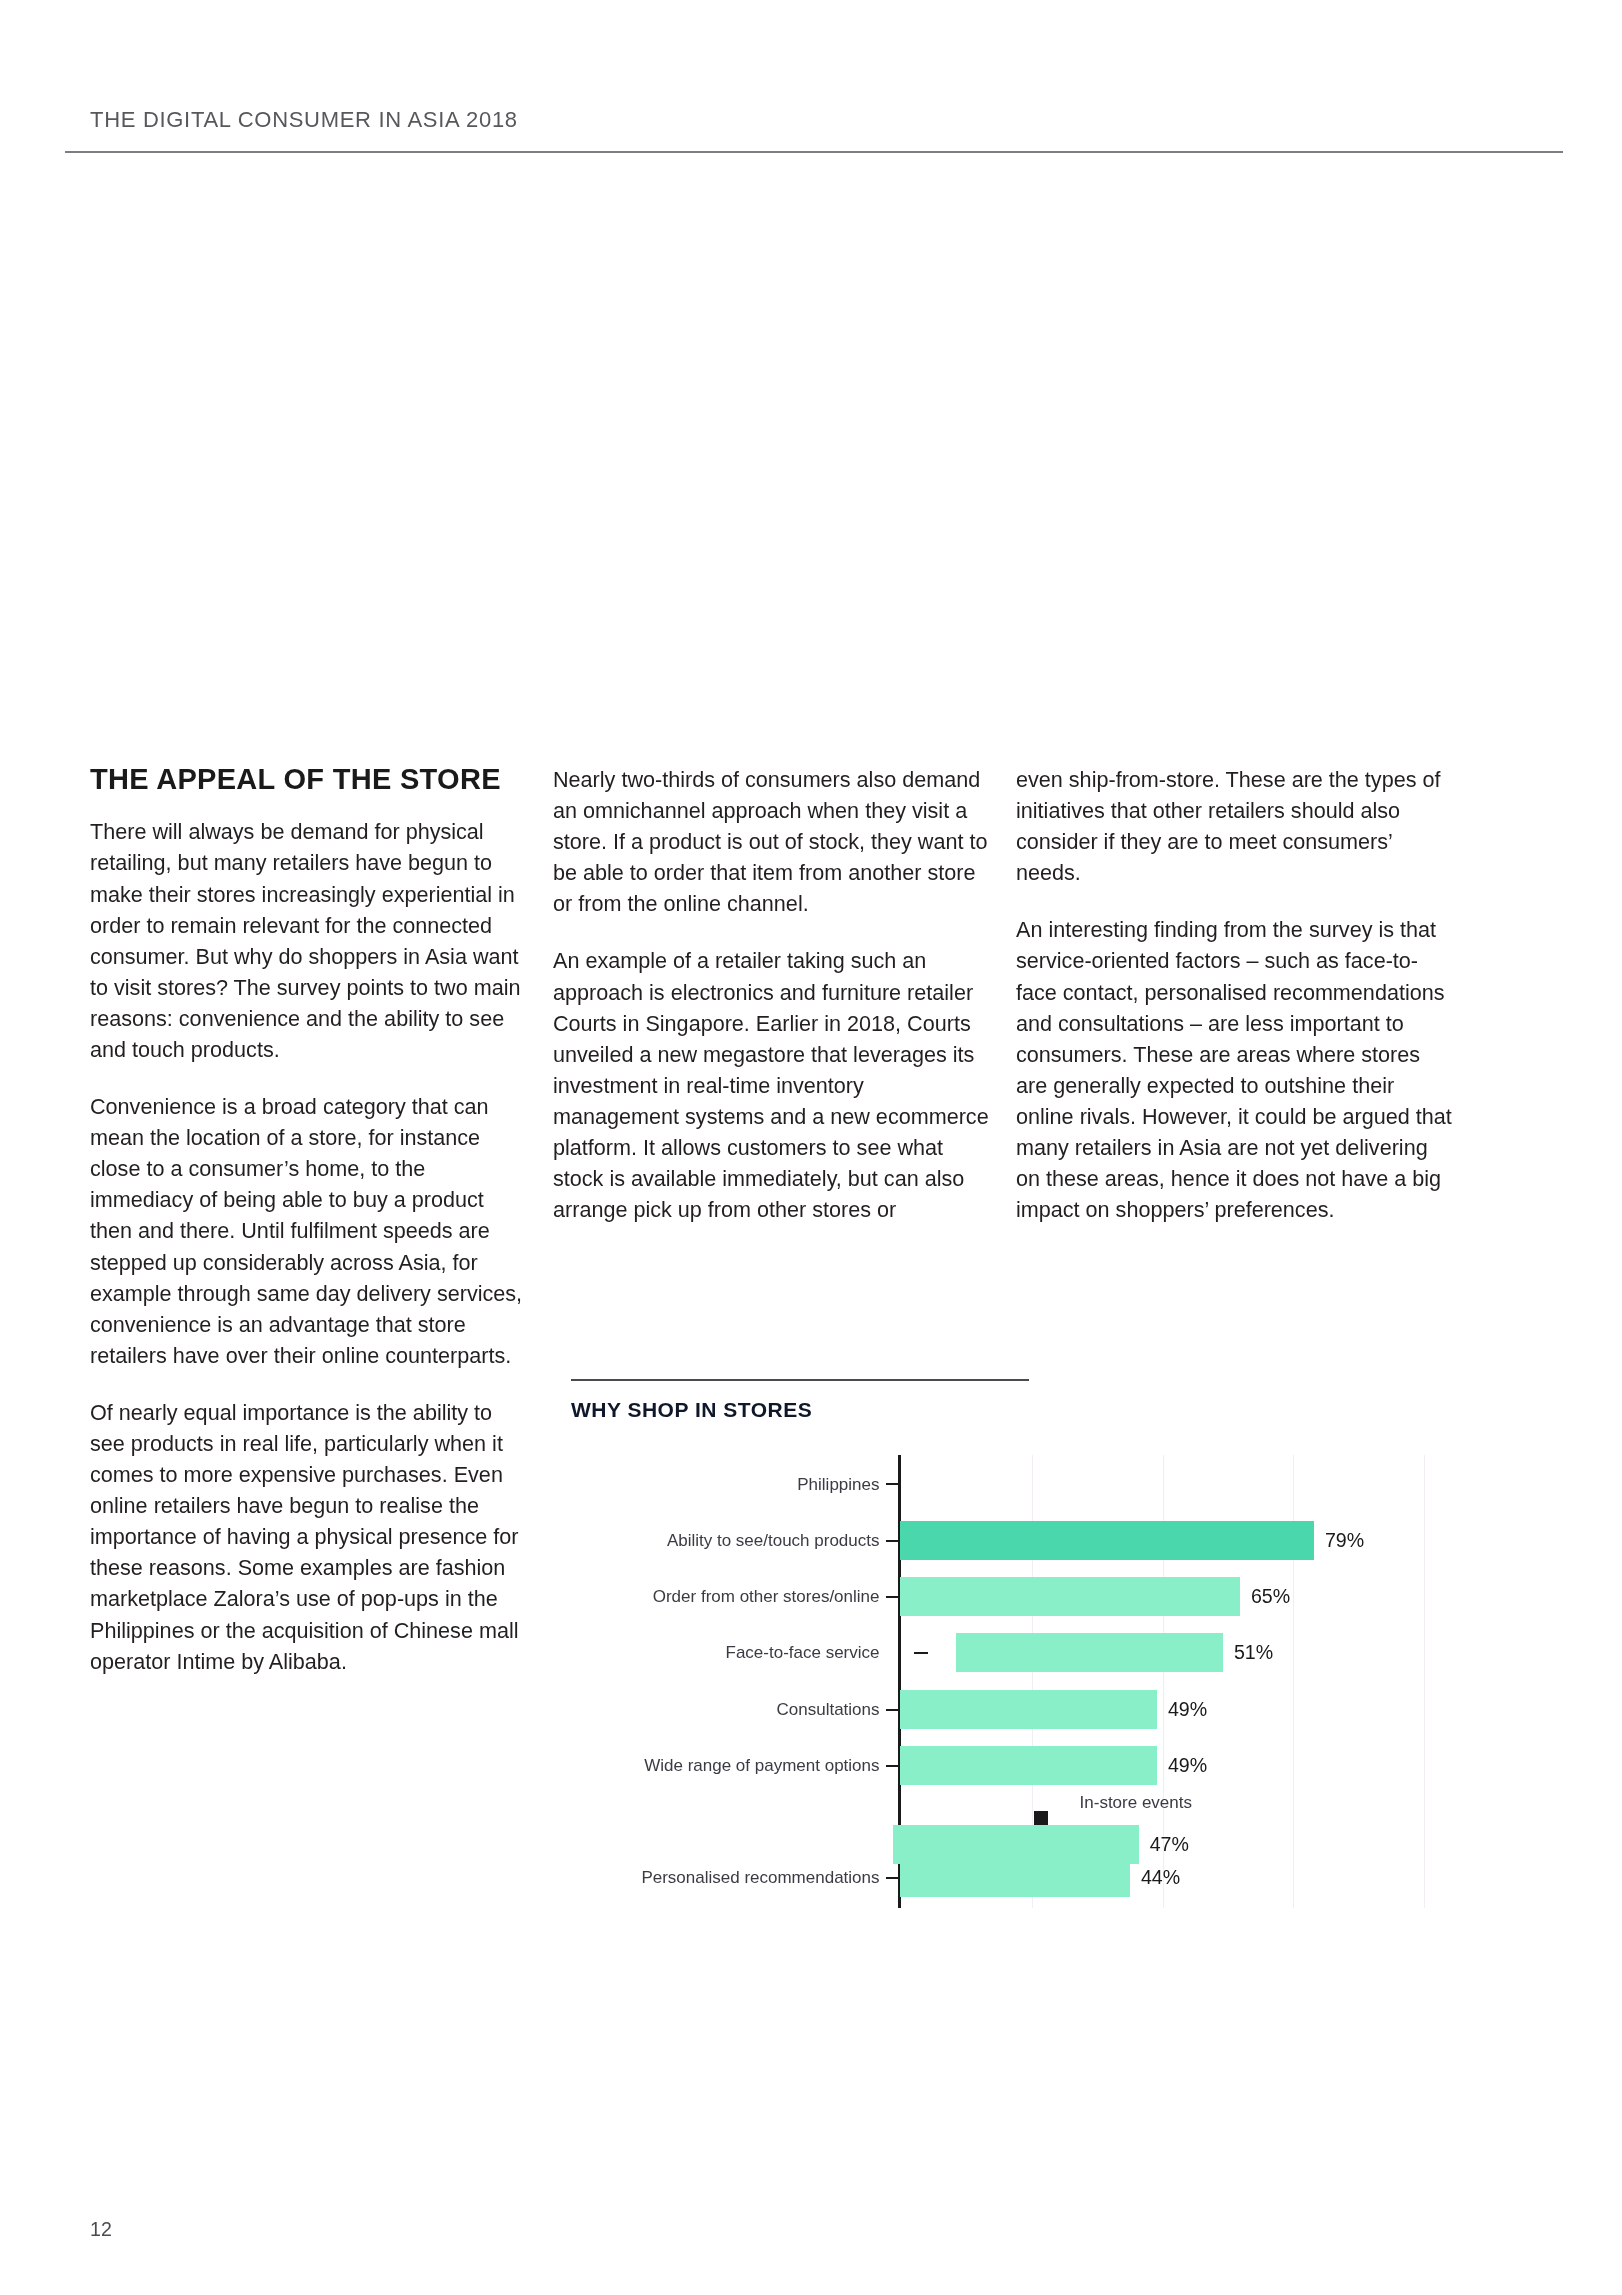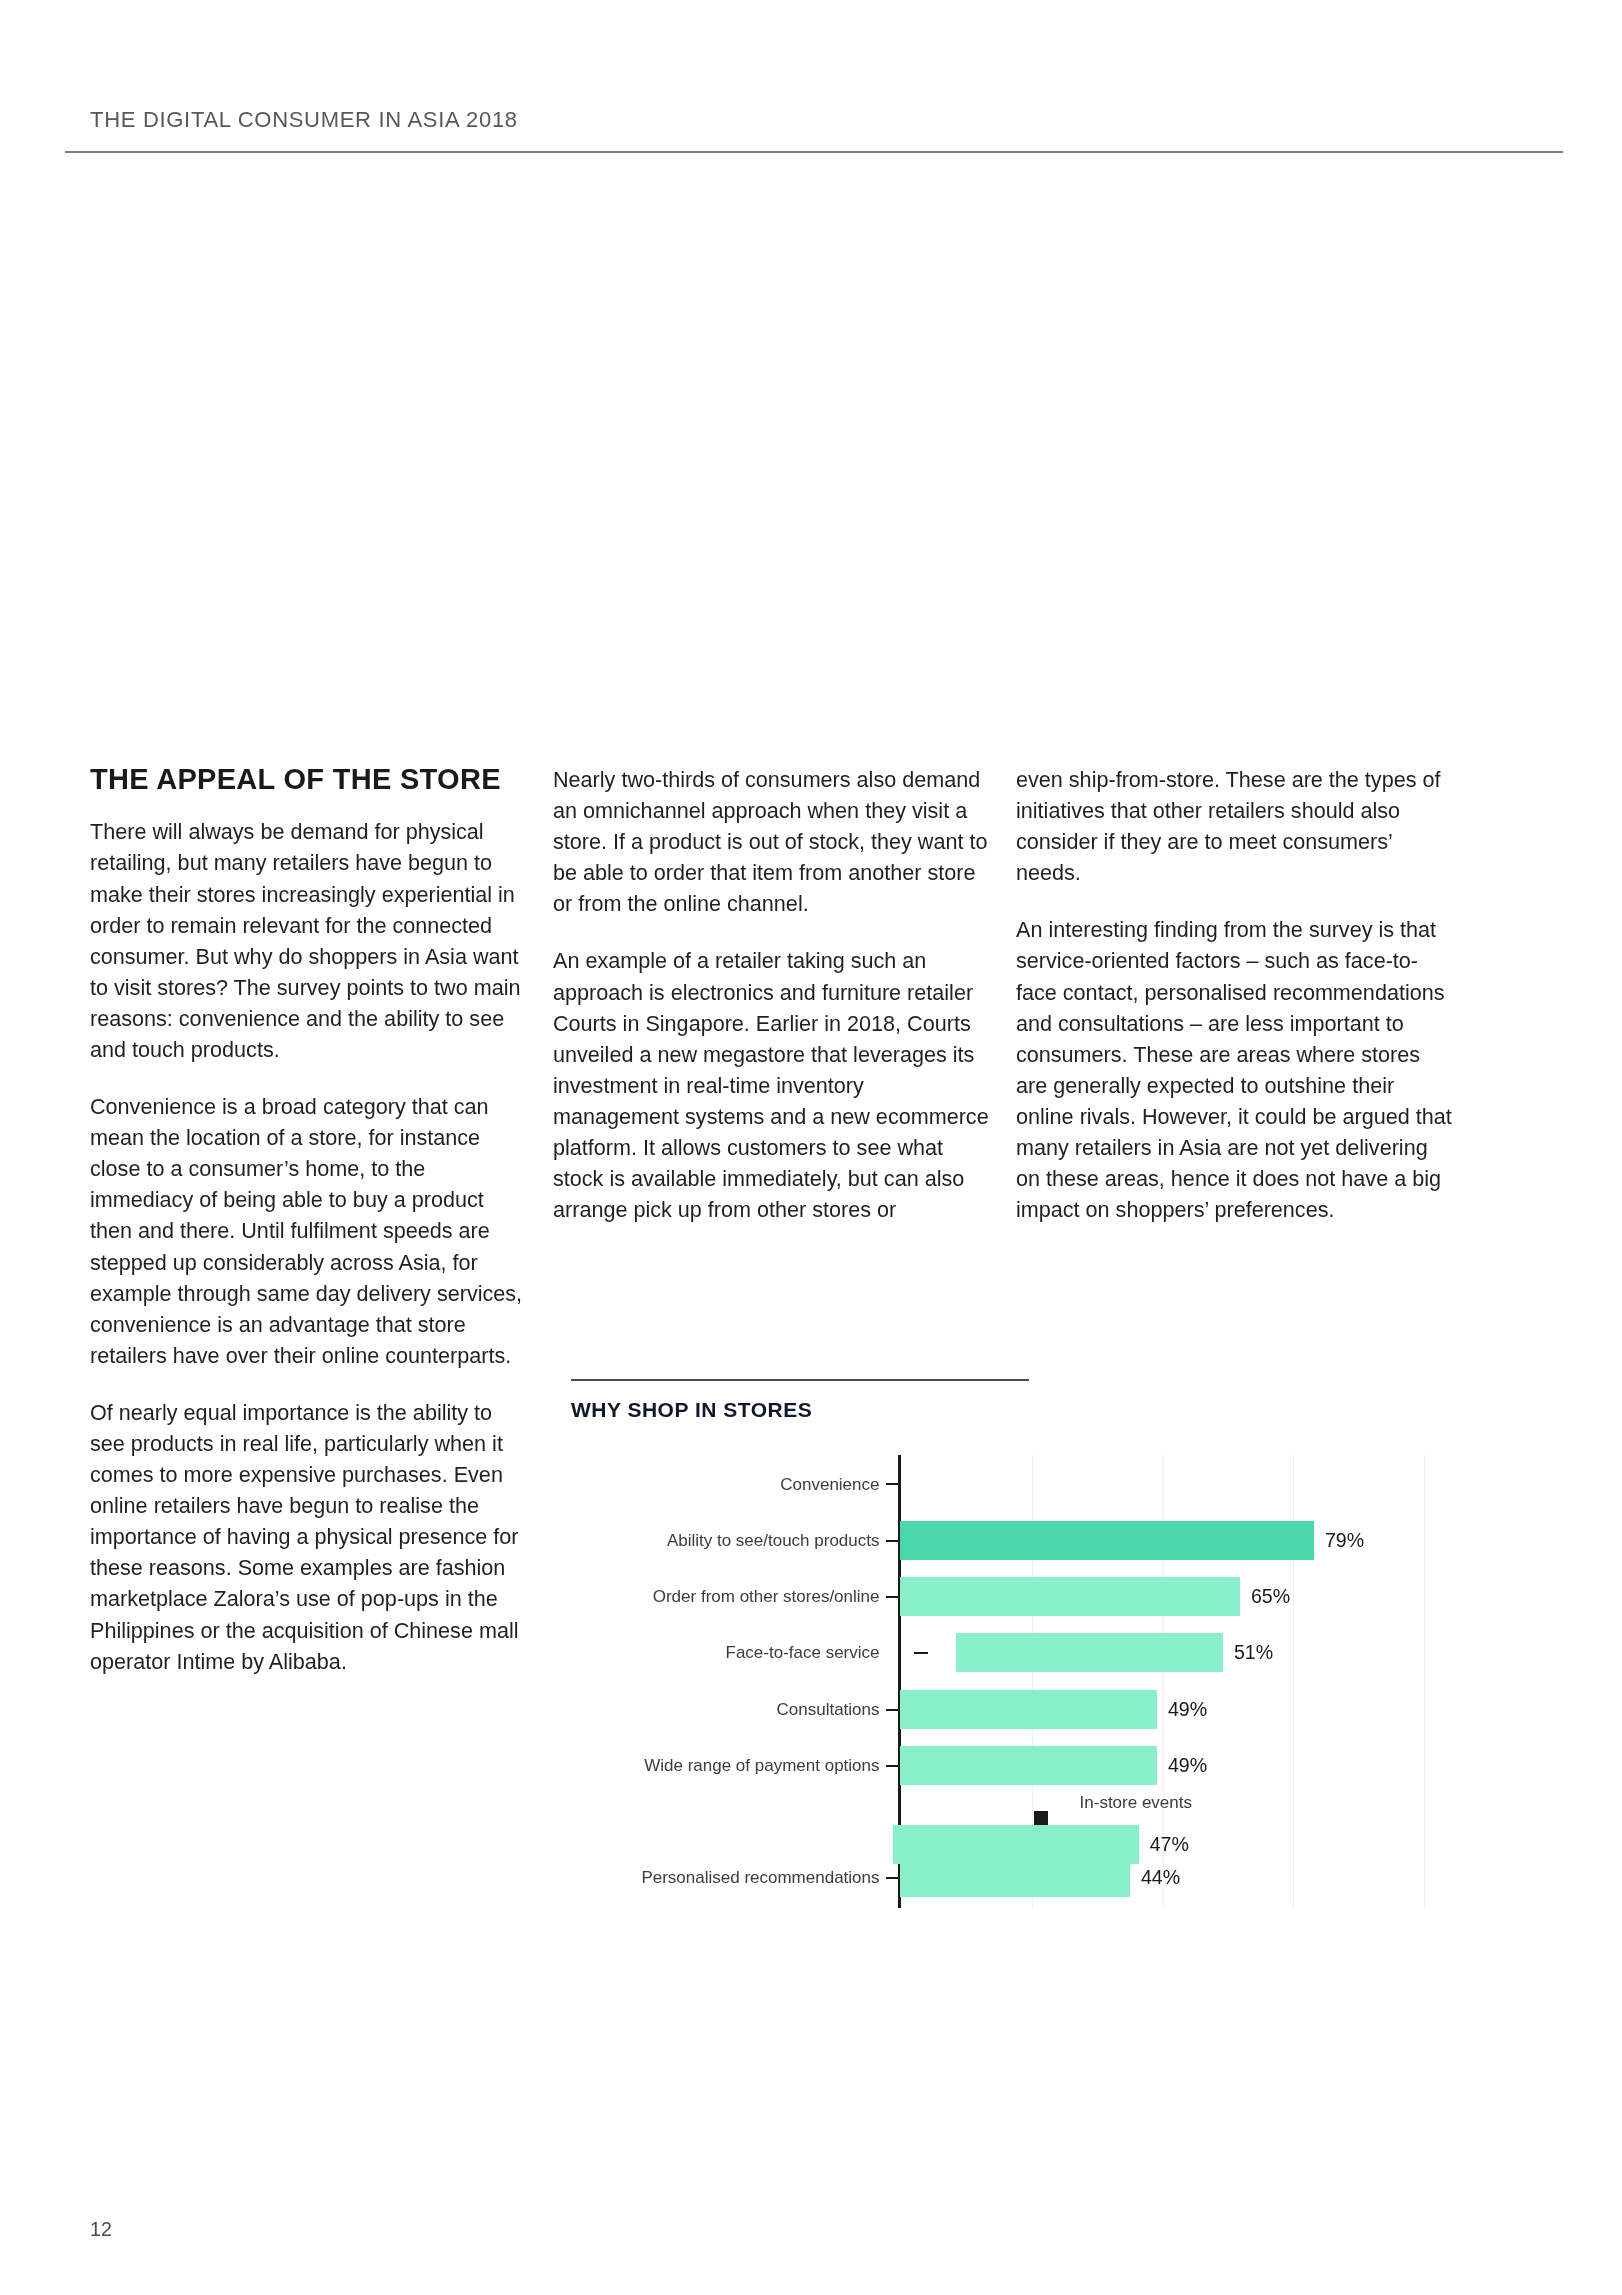--- a/index.html
+++ b/index.html
@@ -226,21 +226,21 @@
     <div class="plot">
       <div class="axis-line"></div>
       <div id="gridlines">
           <div class="gridline" style="left: 461px;"></div>
           <div class="gridline" style="left: 592px;"></div>
           <div class="gridline" style="left: 722px;"></div>
           <div class="gridline" style="left: 853px;"></div>
         </div>
       <div id="bar-rows">
           <div class="bar-row" style="top: 6.5px;">
-            <div class="bar-label">Convenience</div>
+            <div class="bar-label">Philippines</div>
             <div class="tick"></div>
           </div>
           <div class="bar-row" style="top: 63px;">
             <div class="bar-label">Ability to see/touch products</div>
             <div class="tick"></div>
             <div class="bar-track">
               <div class="bar strong" style="width: 414px;"></div>
               <div class="bar-value">79%</div>
             </div>
           </div>

